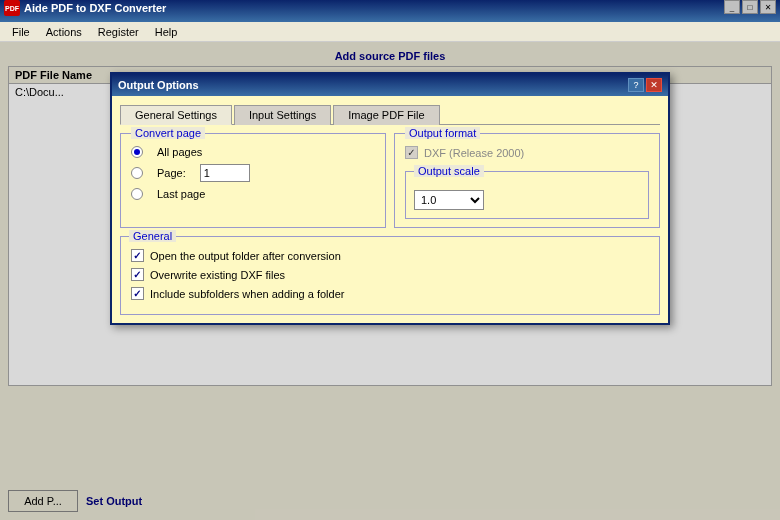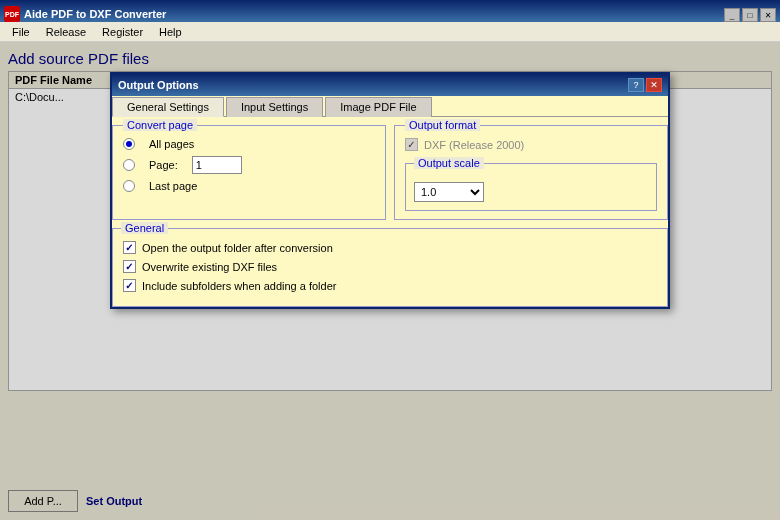--- a/index.html
+++ b/index.html
@@ -11,21 +11,21 @@
       height: 520px;
       overflow: hidden;
     }
 
     
     .title-bar {
       background: linear-gradient(to bottom, #0a246a, #3a6ea5);
       color: white;
       height: 22px;
       display: flex;
-      align-items: flex-end;
+      align-items: flex-start;
       padding: 0 4px;
       justify-content: space-between;
     }
     .title-bar-left {
       display: flex;
       align-items: center;
       gap: 4px;
     }
     .title-icon {
       width: 16px;
@@ -80,24 +80,25 @@
     
     .main-content {
       background: #ece9d8;
       padding: 8px;
       position: relative;
       height: calc(520px - 42px);
     }
 
     
     .section-label {
-      font-size: 15px;
+      font-size: 11px;
       color: #000080;
-      font-weight: normal;
+      font-weight: bold;
       margin-bottom: 4px;
+      text-align: center;
     }
 
     
     .pdf-panel {
       background: white;
       border: 1px solid #aaa;
       height: 320px;
       margin-bottom: 8px;
       position: relative;
       overflow: hidden;
@@ -184,21 +185,21 @@
       justify-content: center;
       font-size: 9px;
       cursor: pointer;
       border: 1px solid #888;
     }
     .dialog-btn.help { background: #3a6ea5; color: white; border-color: #6090c0; }
     .dialog-btn.close { background: #c0392b; color: white; border-color: #e74c3c; }
 
     
     .dialog-content {
-      padding: 0;
+      padding: 8px;
     }
 
     
     .tab-bar {
       display: flex;
       border-bottom: 1px solid #999;
       margin-bottom: 8px;
     }
     .tab {
       padding: 3px 14px;
@@ -377,21 +378,21 @@
   </div>
   <div class="title-buttons">
     <div class="title-btn">_</div>
     <div class="title-btn">□</div>
     <div class="title-btn close">✕</div>
   </div>
 </div>
 
 <div class="menu-bar">
   <span class="menu-item">File</span>
-  <span class="menu-item">Release</span>
+  <span class="menu-item">Actions</span>
   <span class="menu-item">Register</span>
   <span class="menu-item">Help</span>
 </div>
 
 <div class="main-content">
   <div class="section-label">Add source PDF files</div>
 
   <div class="pdf-panel">
     <div class="pdf-table-header">PDF File Name</div>
     <div class="pdf-row">C:\Docu...</div>

